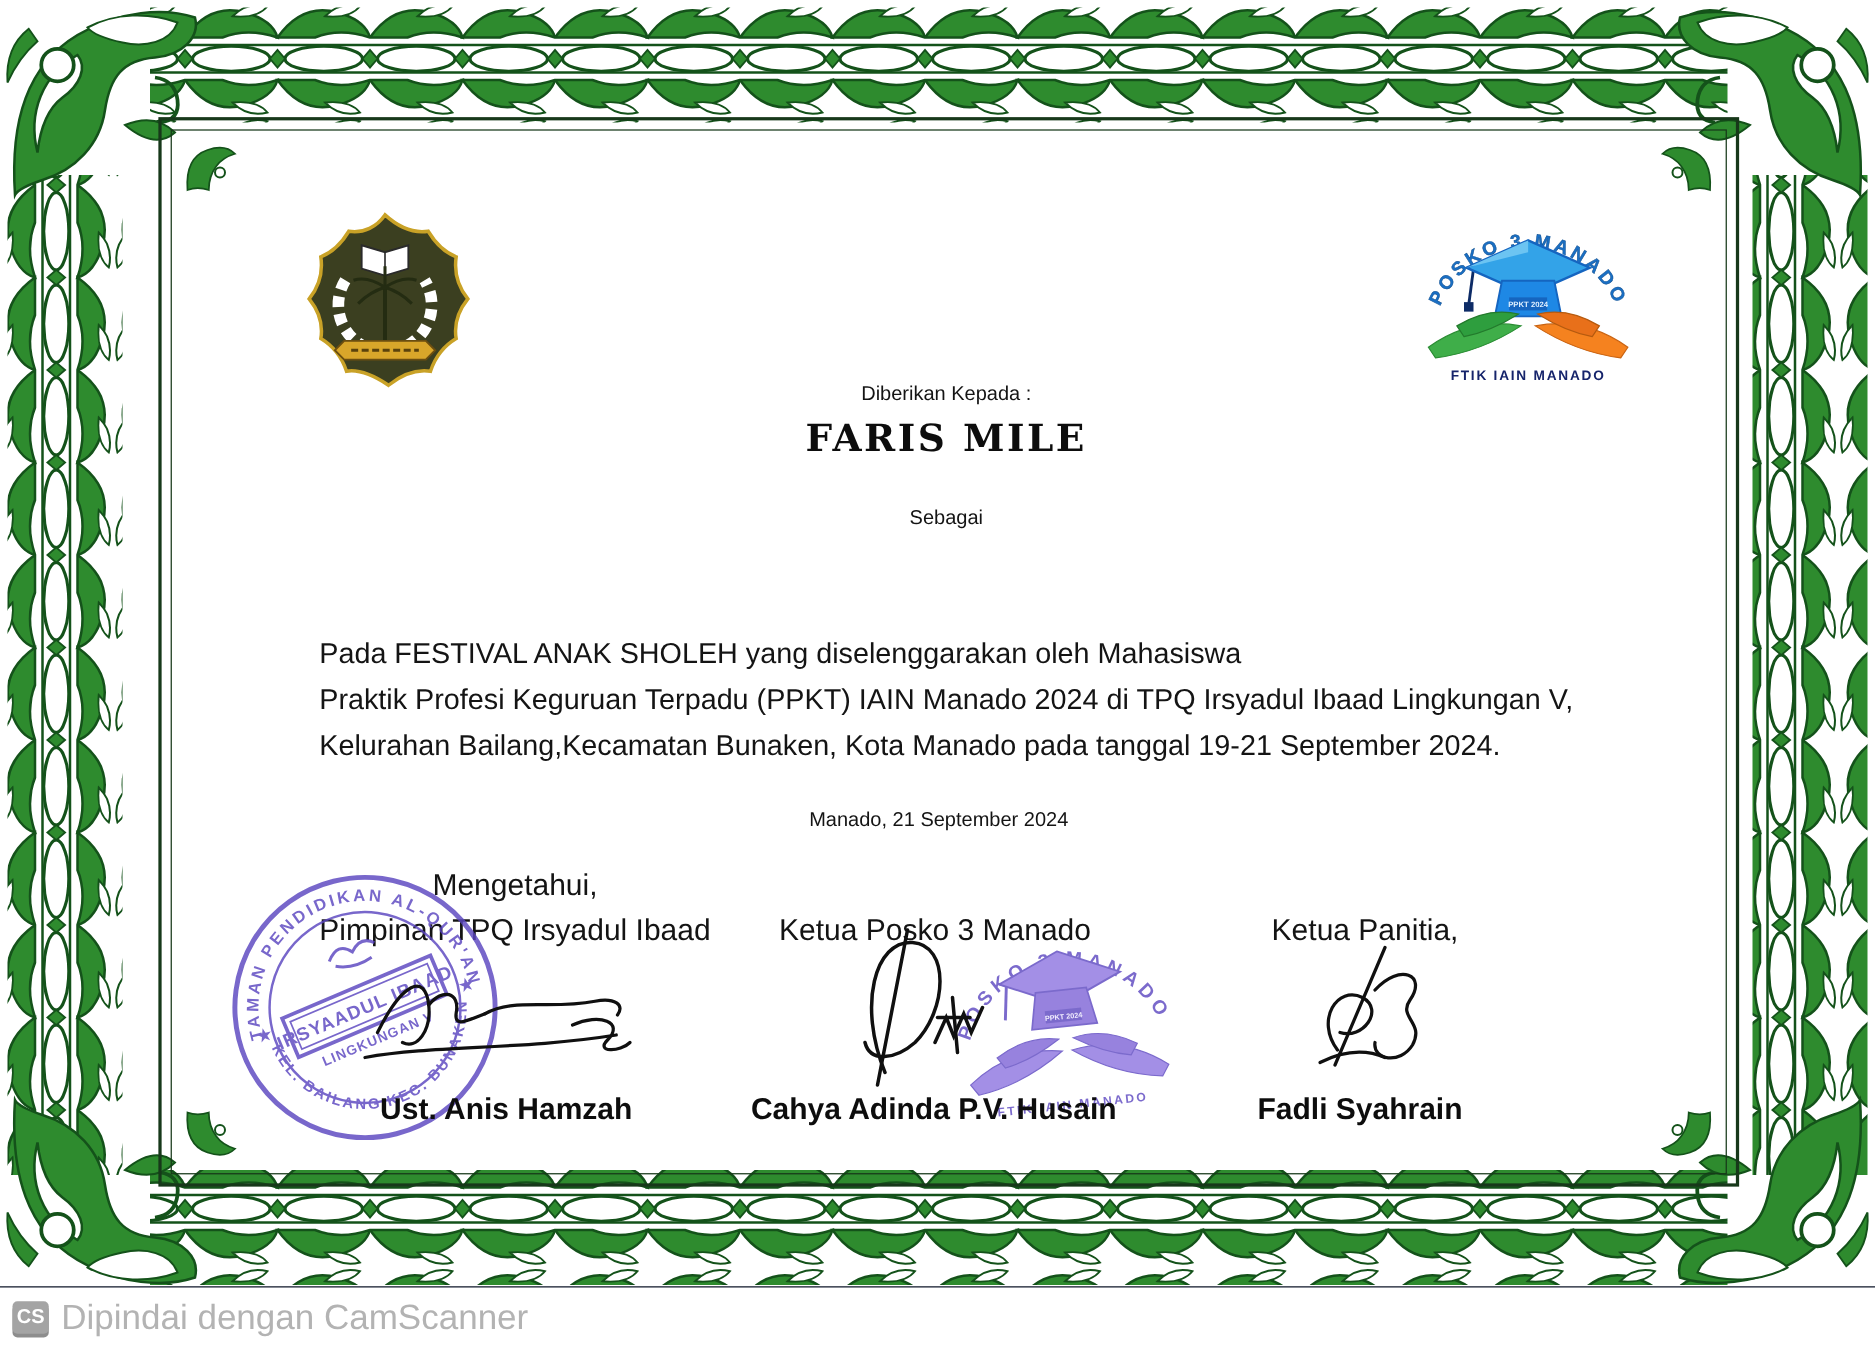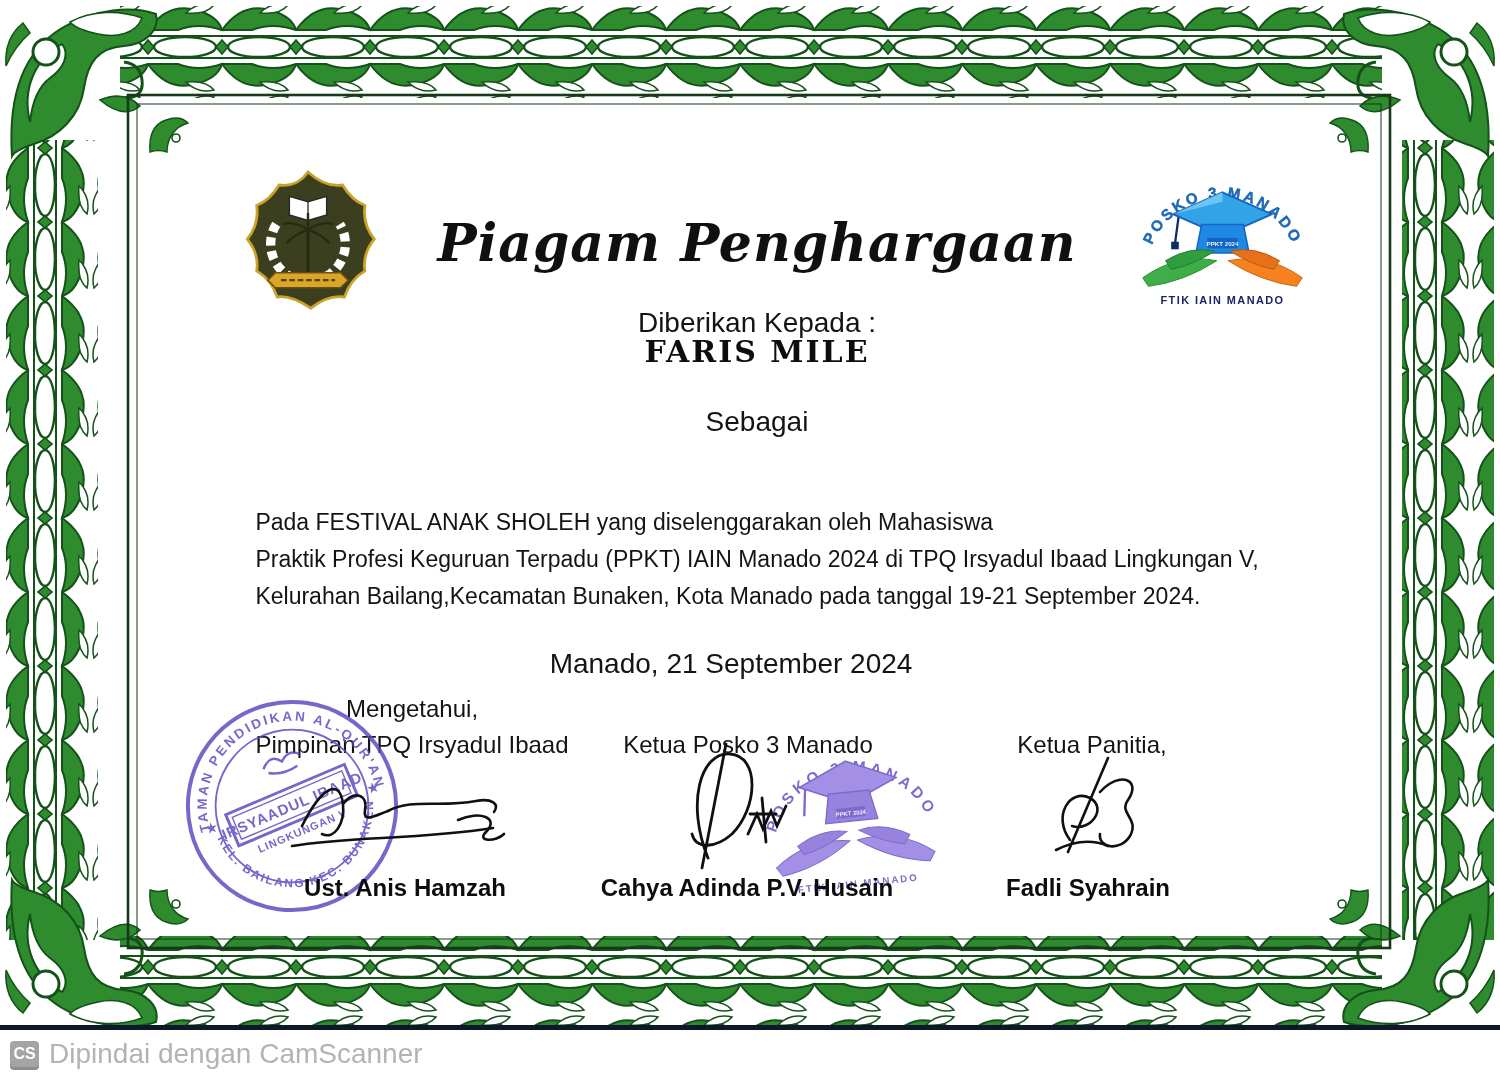--- a/index.html
+++ b/index.html
@@ -1,27 +1,27 @@
 <!DOCTYPE html>
 <html><head>
 <meta charset="utf-8">
 <style>
   html,body{margin:0;padding:0;background:#e8e8e8;}
   #page{position:relative;width:1500px;height:1077px;background:#ffffff;overflow:hidden;
         font-family:"Liberation Sans",sans-serif;color:#161616;}
   .abs{position:absolute;white-space:nowrap;}
   .cx{transform:translateX(-50%);}
   .title{font-family:"DejaVu Serif",serif;font-style:italic;font-weight:700;font-size:52px;color:#101010;letter-spacing:1px;}
-  .plain{font-size:28px;color:#141414;}
+  .plain{font-size:16px;color:#141414;}
   .name{font-family:"DejaVu Serif",serif;font-weight:700;font-size:30px;letter-spacing:2px;color:#0d0d0d;}
   .award{font-weight:700;font-size:26px;color:#0d0d0d;}
   .para{font-size:23px;line-height:37px;text-align:left;color:#141414;}
   .role{font-size:24px;line-height:36px;text-align:center;color:#141414;}
   .signame{font-weight:700;font-size:24px;color:#0d0d0d;}
-  #scanbar{position:absolute;left:0;right:0;bottom:0;height:47px;background:#ffffff;border-top:5px solid #0f172a;
+  #scanbar{position:absolute;left:0;right:0;bottom:0;height:47px;background:#ffffff;border-top:1px solid #0f172a;
            display:flex;align-items:center;padding-left:10px;}
   #cs-badge{width:29px;height:26px;background:#a4a4a4;border-radius:4px;color:#ffffff;font-weight:700;
             font-size:16px;display:flex;align-items:center;justify-content:center;box-shadow:0 3px 0 #8d8d8d;}
   #scan-label{margin-left:10px;font-size:28px;color:#b3b3b3;}
   svg text{font-family:"Liberation Sans",sans-serif;}
 </style>
 </head>
 <body>
 
 <div id="page">
@@ -121,36 +121,35 @@
     <path d="M78,68 L122,68 L128,98 L72,98 Z" fill="#1e88e5" stroke="#1565c0" stroke-width="1.6"></path>
     <rect x="84" y="82" width="32" height="11" fill="#1565c0"></rect>
     <text x="100" y="90.5" font-size="6.5" font-weight="700" fill="#dff0ff" text-anchor="middle">PPKT 2024</text>
     <path d="M16,124 Q52,98 94,106 Q60,128 22,133 Z" fill="#3fae49" stroke="#2a8c33" stroke-width="1"></path>
     <path d="M40,106 Q66,90 92,96 Q68,111 46,115 Z" fill="#2e9e3e" stroke="#237a2c" stroke-width="1"></path>
     <path d="M184,124 Q148,98 106,106 Q140,128 178,133 Z" fill="#f5821f" stroke="#c96312" stroke-width="1"></path>
     <path d="M160,106 Q134,90 108,96 Q132,111 154,115 Z" fill="#e8701a" stroke="#b55a0f" stroke-width="1"></path>
     <text x="100" y="152" font-size="11.5" font-weight="700" letter-spacing="1.5" fill="#16246b" text-anchor="middle">FTIK IAIN MANADO</text>
   </svg>
 
-  <div class="abs cx title" style="left:757px;top:212px;">Piagam Penghargaan</div>
 
   <div class="abs cx plain" style="left:757px;top:307px;">Diberikan Kepada :</div>
 
   <div class="abs cx name" style="left:757px;top:334px;">FARIS MILE</div>
 
   <div class="abs cx plain" style="left:757px;top:406px;">Sebagai</div>
 
 
   <div class="abs cx para" style="left:757px;top:504px;">
     <div>Pada FESTIVAL ANAK SHOLEH yang diselenggarakan oleh Mahasiswa</div>
     <div>Praktik Profesi Keguruan Terpadu (PPKT) IAIN Manado 2024 di TPQ Irsyadul Ibaad Lingkungan V,</div>
     <div>Kelurahan Bailang,Kecamatan Bunaken, Kota Manado pada tanggal 19-21 September 2024.</div>
   </div>
 
-  <div class="abs cx plain" style="left:731px;top:648px;">Manado, 21 September 2024</div>
+  <div class="abs cx plain" style="left:751px;top:648px;">Manado, 21 September 2024</div>
 
   <div class="abs cx role" style="left:412px;top:691px;">
     <div>Mengetahui,</div>
     <div>Pimpinan TPQ Irsyadul Ibaad</div>
   </div>
   <div class="abs cx role" style="left:748px;top:727px;">Ketua Posko 3 Manado</div>
   <div class="abs cx role" style="left:1092px;top:727px;">Ketua Panitia,</div>
 
   <svg width="228" height="228" style="position:absolute;left:178px;top:692px;transform:rotate(-14deg);opacity:.82;" viewBox="0 0 230 230">
     <g stroke="#5b46c0" fill="#5b46c0">

